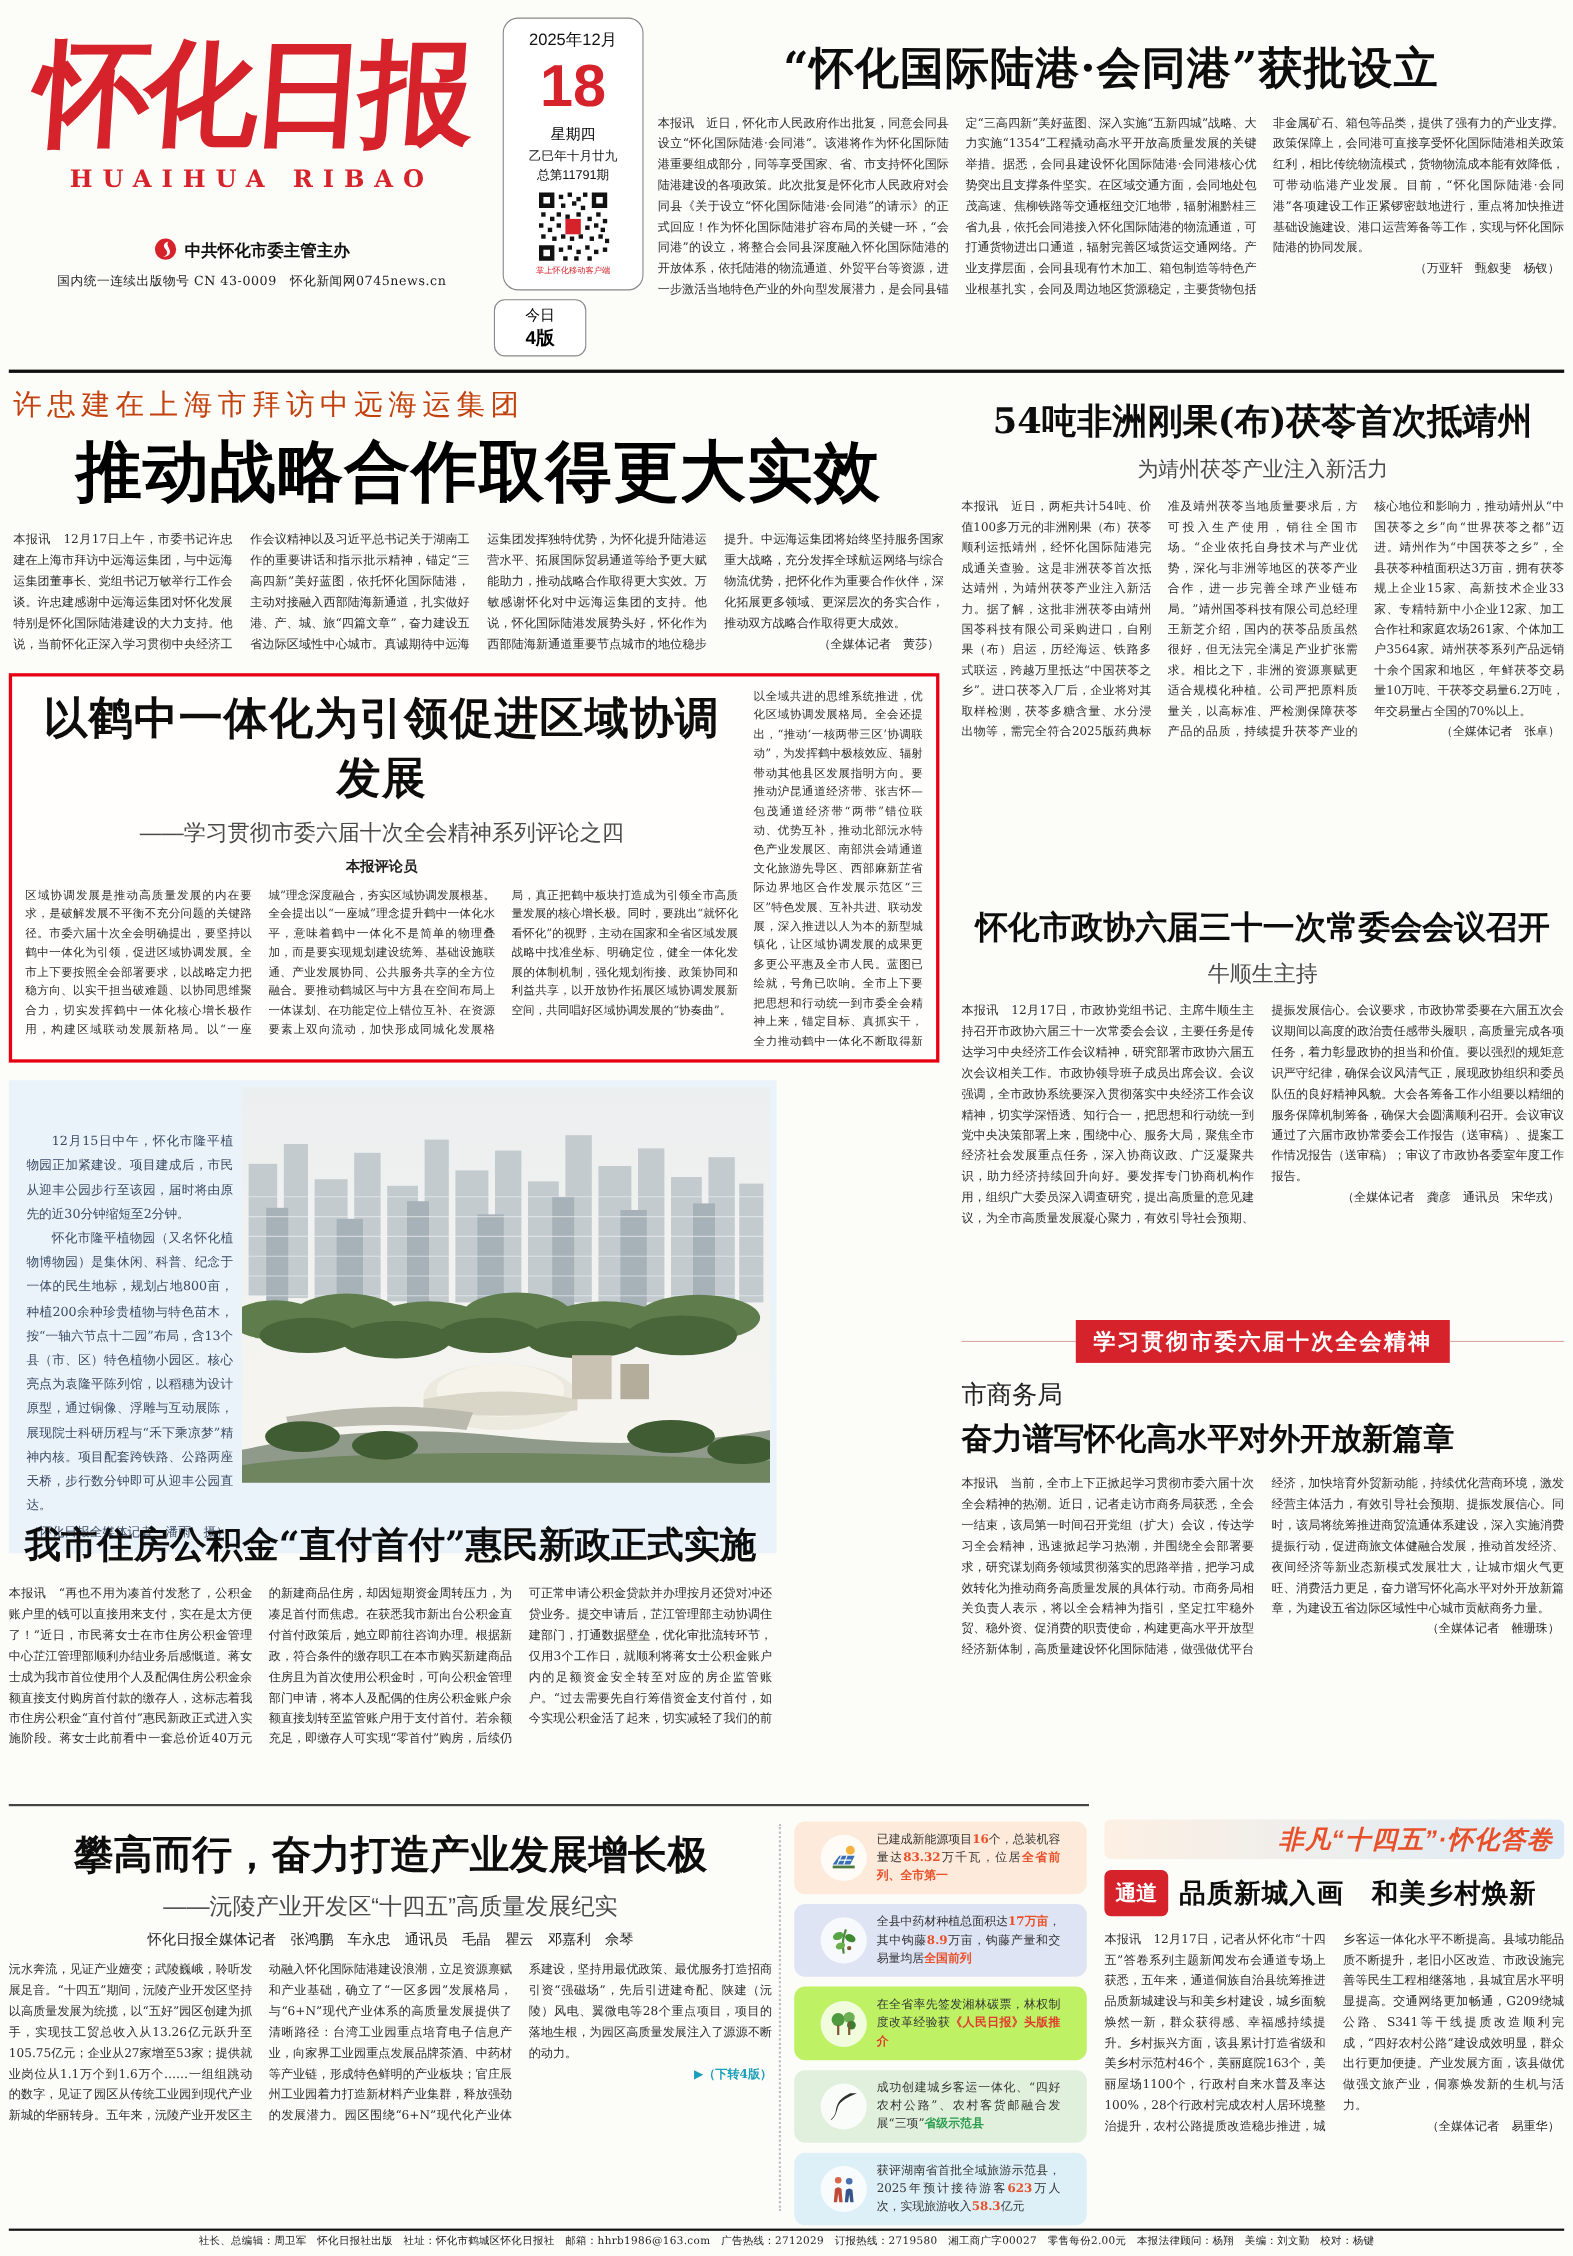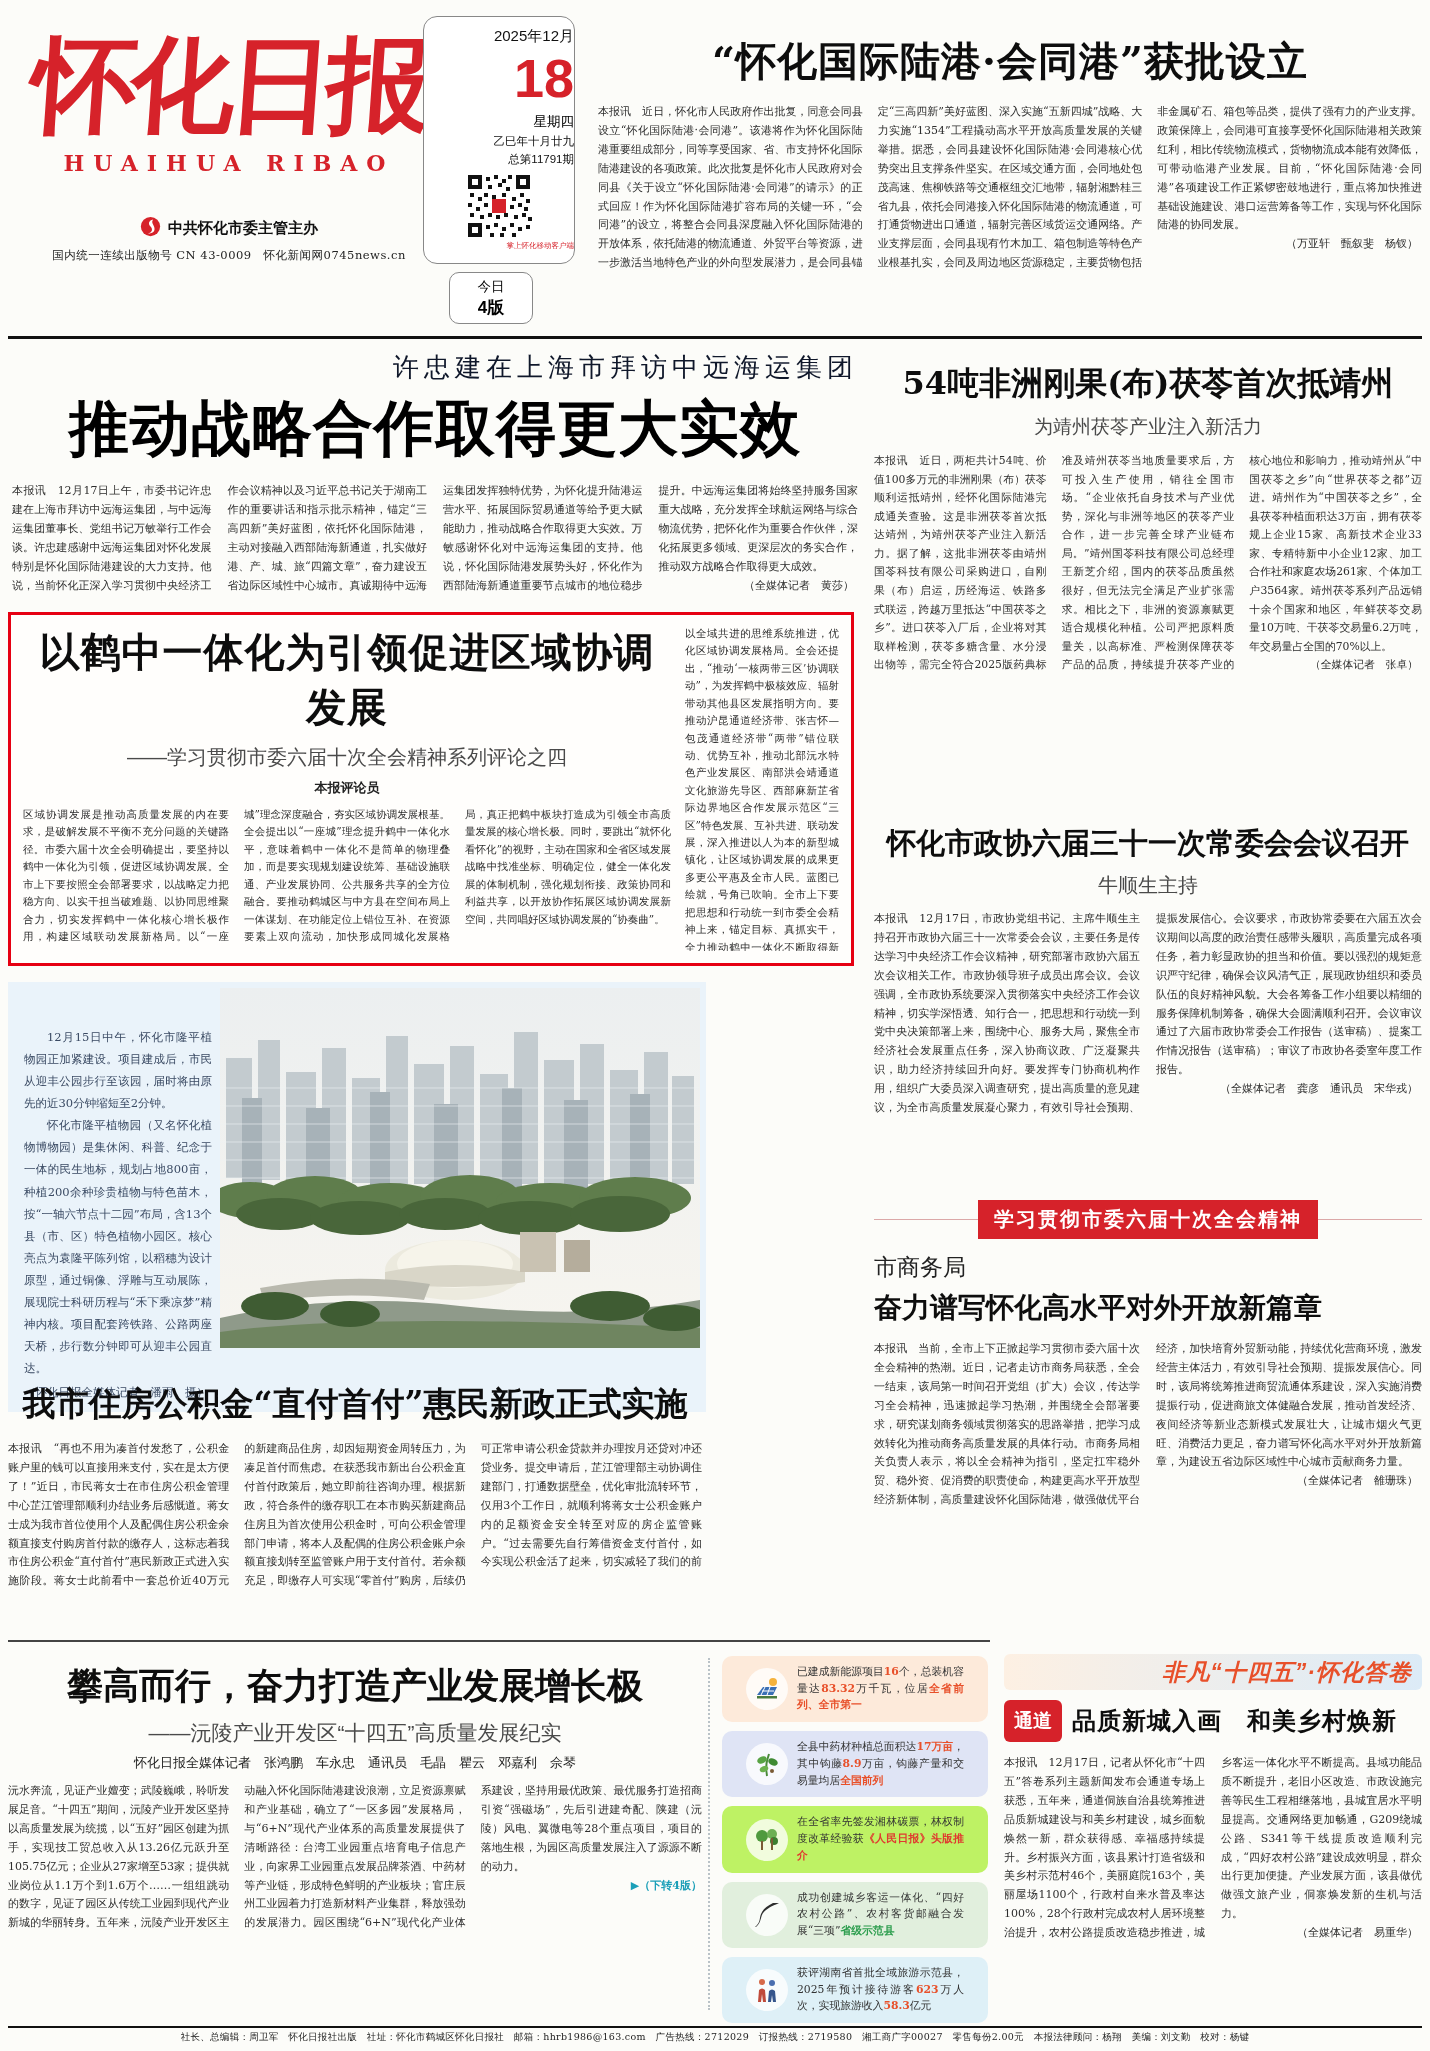--- a/index.html
+++ b/index.html
@@ -17,35 +17,35 @@
   .cols-3{column-count:3;column-gap:15px;}
   .cols-4{column-count:4;column-gap:16px;}
   .byline{display:block;text-align:right;padding-right:4px;color:#2d2d2d;}
   
   .masthead{left:20px;top:26px;width:418px;text-align:center;}
   .calligraphy{font-family:"DejaVu Sans",sans-serif;font-weight:900;font-size:104px;line-height:1.15;
     color:var(--accent-red);letter-spacing:-6px;transform:skewX(-4deg);}
   .pinyin{margin-top:4px;font-weight:bold;font-size:22px;letter-spacing:9px;color:var(--accent-red);}
   .org-row{margin-top:40px;font-size:15px;font-weight:bold;color:#111;display:flex;align-items:center;justify-content:center;gap:7px;}
   .pub-row{margin-top:7px;font-size:11.5px;color:#222;letter-spacing:.5px;}
-  .datebox{left:423px;top:16px;width:152px;height:248px;border:1.5px solid #888;border-radius:14px;
-    text-align:right;padding-top:10px;background:#fff;}
+  .datebox{left:457px;top:16px;width:128px;height:248px;border:1.5px solid #888;border-radius:14px;
+    text-align:center;padding-top:10px;background:#fff;}
   .datebox .d1{font-size:15px;color:#111;}
   .datebox .day{font-size:54px;font-weight:bold;color:var(--accent-red);line-height:1.2;}
   .datebox .wk{font-size:13.5px;margin-top:2px;}
   .datebox .lunar,.datebox .issue{font-size:11.5px;margin-top:3px;color:#111;}
   .qr{margin:6px auto 0;display:block;}
   .qr-cap{font-size:7.5px;color:var(--accent-red);margin-top:2px;}
   .edbox{left:449px;top:272px;width:84px;height:52px;border:1.5px solid #888;border-radius:10px;
     text-align:center;padding-top:5px;background:#fff;}
   .edbox .e1{font-size:13.5px;}
   .edbox .e2{font-size:17px;font-weight:bold;}
   
   .hl-port{font-size:40px;font-weight:900;text-align:center;letter-spacing:1px;color:#0d0d0d;}
-  .kicker{font-size:26px;letter-spacing:5px;text-align:right;color:#0f172a;font-weight:400;}
+  .kicker{font-size:26px;letter-spacing:5px;text-align:left;color:#c2410c;font-weight:400;}
   .hl-cosco{font-size:60px;font-weight:900;text-align:center;letter-spacing:1px;color:#000;margin-top:4px;}
   .hl-mid{font-weight:900;text-align:center;color:#0d0d0d;}
   .subhead{text-align:center;color:#4a4a4a;font-weight:400;}
   .rule{background:#111;}
   .essay-box{left:8px;top:612px;width:846px;height:354px;border:3px solid var(--border-red);
     padding:10px 12px 8px;display:flex;gap:14px;background:#fffefc;}
   .essay-left{width:648px;}
   .essay-side{flex:1;}
   .photo-panel{left:8px;top:982px;width:698px;height:430px;background:var(--panel-blue);}
   .caption{position:absolute;left:16px;top:44px;width:188px;font-size:11.5px;line-height:1.92;

